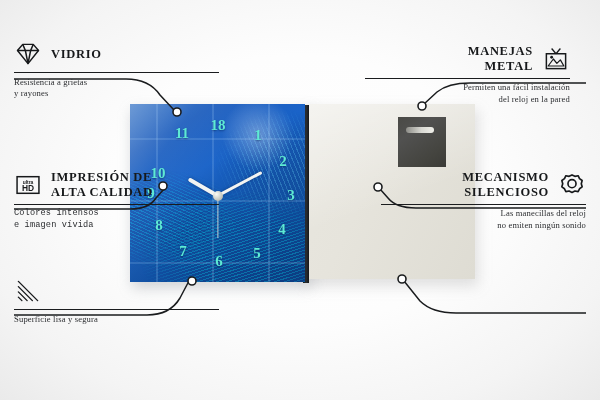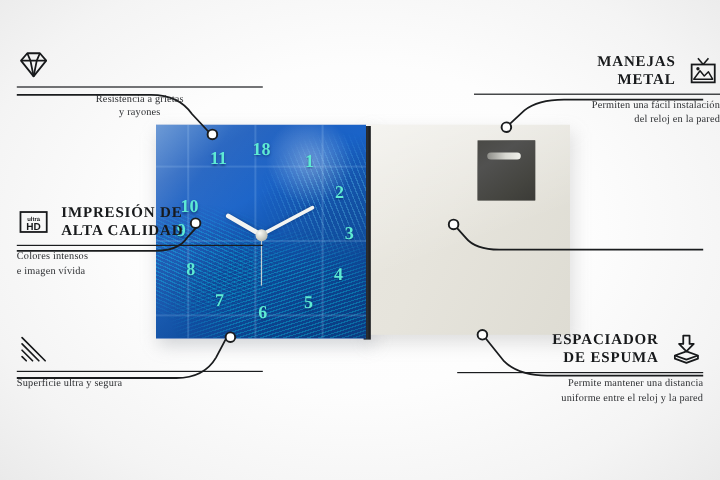--- a/index.html
+++ b/index.html
@@ -394,91 +394,91 @@
     <div class="feat-head">
       <svg class="feat-icon" viewBox="0 0 32 32">
         <g fill="none" stroke="#17191b" stroke-width="1.7" stroke-linejoin="round">
           <path d="M4,12 L10,5 L22,5 L28,12 L16,27 Z"></path>
           <path d="M4,12 L28,12"></path>
           <path d="M10,5 L13,12 L16,27"></path>
           <path d="M22,5 L19,12 L16,27"></path>
         </g>
       </svg>
       <div class="feat-title">
+        <div>VIDRIO</div>
       </div>
     </div>
     <div class="feat-rule"></div>
-    <div class="feat-desc" style="white-space:pre-line;text-align:center;">Resistencia a grietas
+    <div class="feat-desc" style="white-space:pre-line;">Resistencia a grietas
 y rayones</div>
   </div>
 
   <div class="feature left" style="left:14px; top:170px;">
     <div class="feat-head">
       <svg class="feat-icon" viewBox="0 0 32 32">
         <rect x="3.5" y="6.5" width="25" height="19" fill="none" stroke="#17191b" stroke-width="1.7"></rect>
         <text x="16" y="14.6" font-family="Liberation Sans, sans-serif" font-size="5.6" font-weight="700" fill="#17191b" text-anchor="middle">ultra</text>
         <text x="16" y="23.2" font-family="Liberation Sans, sans-serif" font-size="9.6" font-weight="700" fill="#17191b" text-anchor="middle">HD</text>
       </svg>
       <div class="feat-title">
         <div>IMPRESIÓN DE</div>
         <div>ALTA CALIDAD</div>
       </div>
     </div>
     <div class="feat-rule"></div>
-    <div class="feat-desc" style="white-space:pre-line;">Colores intensos
+    <div class="feat-desc" style="white-space:pre-line;font-family:Liberation Mono, monospace;">Colores intensos
 e imagen vívida</div>
   </div>
 
   <div class="feature left" style="left:14px; top:277px;">
     <div class="feat-head">
       <svg class="feat-icon" viewBox="0 0 32 32">
         <g stroke="#17191b" stroke-width="1.6" stroke-linecap="round">
           <path d="M5,5 L27,27"></path>
           <path d="M5,11 L21,27"></path>
           <path d="M5,17 L15,27"></path>
           <path d="M5,23 L9,27"></path>
         </g>
       </svg>
     </div>
     <div class="feat-rule"></div>
-    <div class="feat-desc" style="white-space:pre-line;">Superficie ultra y segura</div>
-  </div>
-
-  <div class="feature right" style="left:395px; top:44px;">
+    <div class="feat-desc" style="white-space:pre-line;">Superficie lisa y segura</div>
+  </div>
+
+  <div class="feature right" style="left:365px; top:44px;">
     <div class="feat-head">
       <svg class="feat-icon" viewBox="0 0 32 32">
         <rect x="5" y="10" width="22" height="17" fill="none" stroke="#17191b" stroke-width="1.7"></rect>
         <path d="M7,24 L13,16 L17,21 L21,17 L25,24 Z" fill="none" stroke="#17191b" stroke-width="1.4" stroke-linejoin="round"></path>
         <circle cx="11" cy="14" r="1.6" fill="#17191b"></circle>
         <path d="M16,10 L11,4" fill="none" stroke="#17191b" stroke-width="1.5"></path>
         <path d="M16,10 L21,4" fill="none" stroke="#17191b" stroke-width="1.5"></path>
       </svg>
       <div class="feat-title">
         <div>MANEJAS</div>
         <div>METAL</div>
       </div>
     </div>
     <div class="feat-rule"></div>
     <div class="feat-desc" style="white-space:pre-line;">Permiten una fácil instalación
 del reloj en la pared</div>
   </div>
 
-
-  <div class="feature right" style="left:381px; top:276px;">
+  <div class="feature right" style="left:381px; top:170px;">
     <div class="feat-head">
       <svg class="feat-icon" viewBox="0 0 32 32">
-        <g fill="none" stroke="#17191b" stroke-width="1.7" stroke-linejoin="round">
-          <path d="M13,3 L19,3 L19,11 L23,11 L16,18 L9,11 L13,11 Z"></path>
-          <path d="M16,18 L27,22 L16,26 L5,22 Z"></path>
-          <path d="M5,22 L5,25 L16,29 L27,25 L27,22"></path>
+        <g fill="none" stroke="#17191b" stroke-width="1.9" stroke-linejoin="round">
+          <path d="M16,4.5 L19.3,6.1 L23,5.4 L24.6,8.7 L27.6,10.9 L26.6,14.5 L27.6,18.1 L24.6,20.3 L23,23.6 L19.3,22.9 L16,24.5 L12.7,22.9 L9,23.6 L7.4,20.3 L4.4,18.1 L5.4,14.5 L4.4,10.9 L7.4,8.7 L9,5.4 L12.7,6.1 Z"></path>
+          <circle cx="16" cy="14.5" r="4.6"></circle>
         </g>
       </svg>
       <div class="feat-title">
-        <div>ESPACIADOR</div>
-        <div>DE ESPUMA</div>
+        <div>MECANISMO</div>
+        <div>SILENCIOSO</div>
       </div>
     </div>
     <div class="feat-rule"></div>
-    <div class="feat-desc" style="white-space:pre-line;">Permite mantener una distancia
-uniforme entre el reloj y la pared</div>
-  </div>
+    <div class="feat-desc" style="white-space:pre-line;">Las manecillas del reloj
+no emiten ningún sonido</div>
+  </div>
+
 
 </div>
 
 </body></html>

